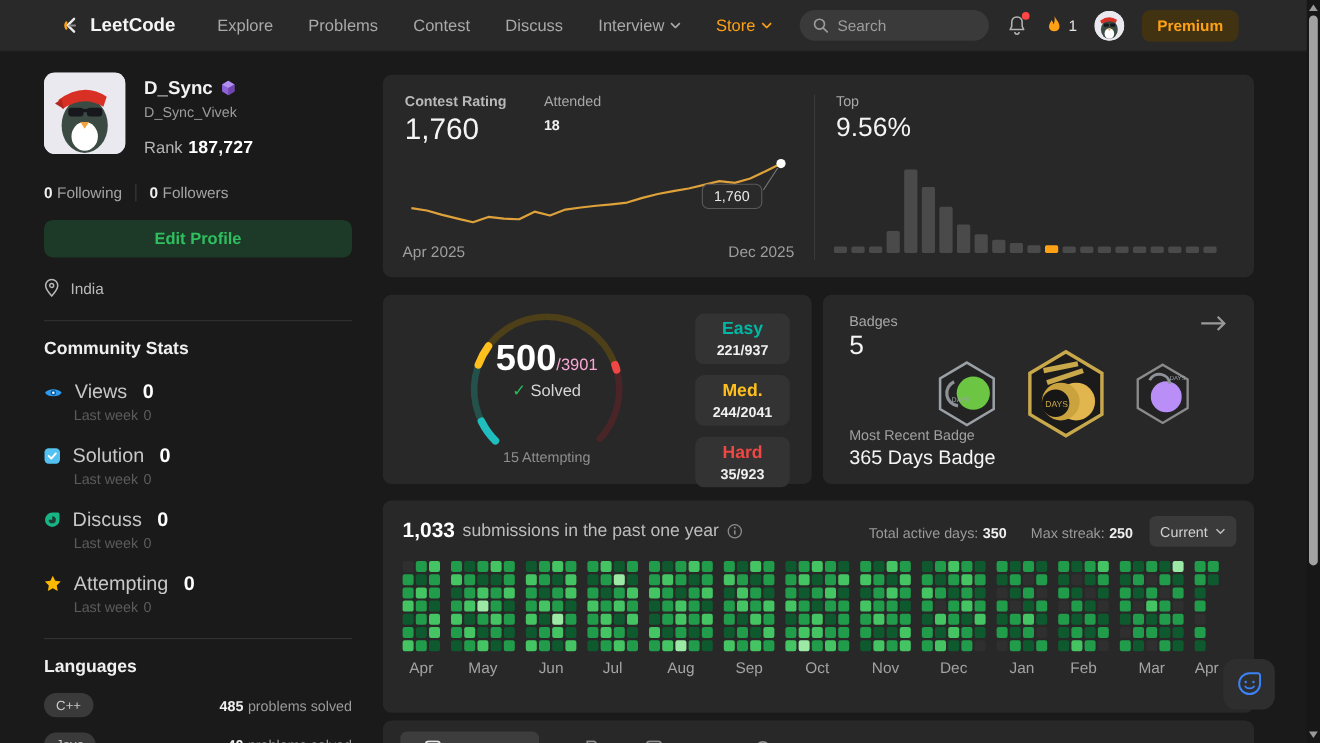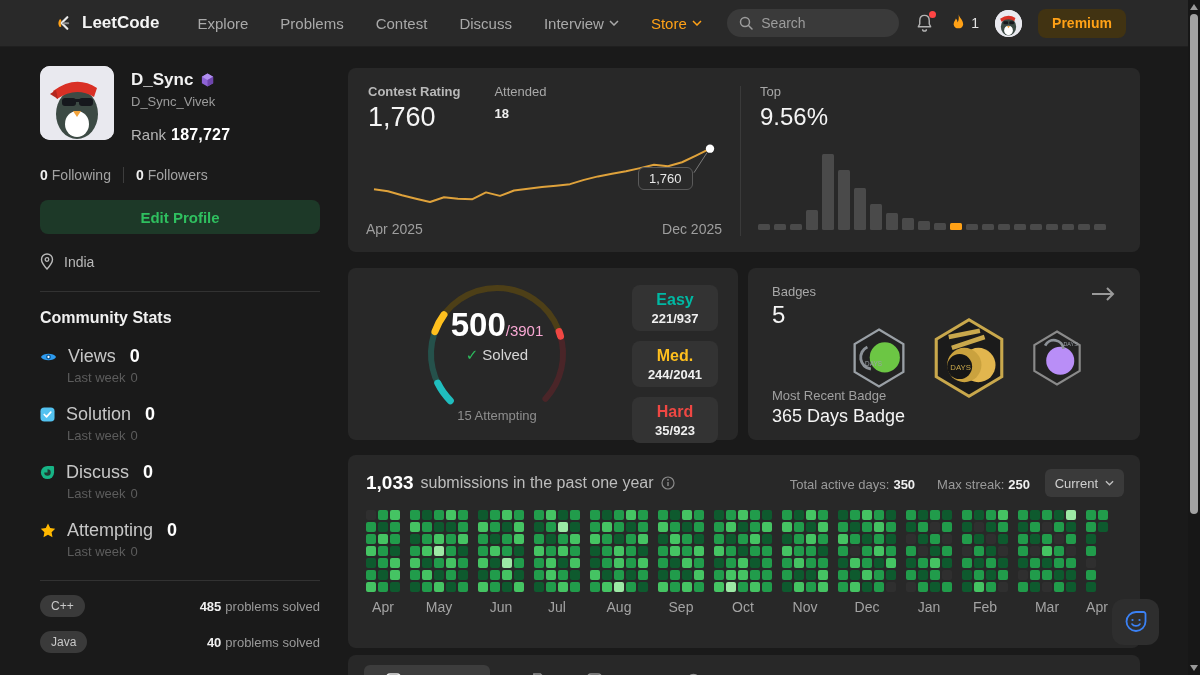--- a/index.html
+++ b/index.html
@@ -282,20 +282,21 @@
   <div class="cs-row">
     <svg width="16" height="15" viewBox="0 0 16 15">
       <path d="M8 0.5 L10.2 5 L15.2 5.7 L11.6 9.2 L12.5 14.2 L8 11.8 L3.5 14.2 L4.4 9.2 L0.8 5.7 L5.8 5 Z" fill="#ffb800"></path>
     </svg>
     <span>Attempting</span>
       <b>0</b>
   </div>
   <div class="cs-sub"><span style="margin:0">Last week</span><span>0</span></div>
 
   <hr class="side-div">
+  <div class="side-title">Languages</div>
   <div class="lang-row">
     <span class="lang-pill">C++</span>
     <span class="lang-count"><b>485</b><span>problems solved</span></span>
   </div>
   <div class="lang-row">
     <span class="lang-pill">Java</span>
     <span class="lang-count"><b>40</b><span>problems solved</span></span>
   </div>
   
 </div>

